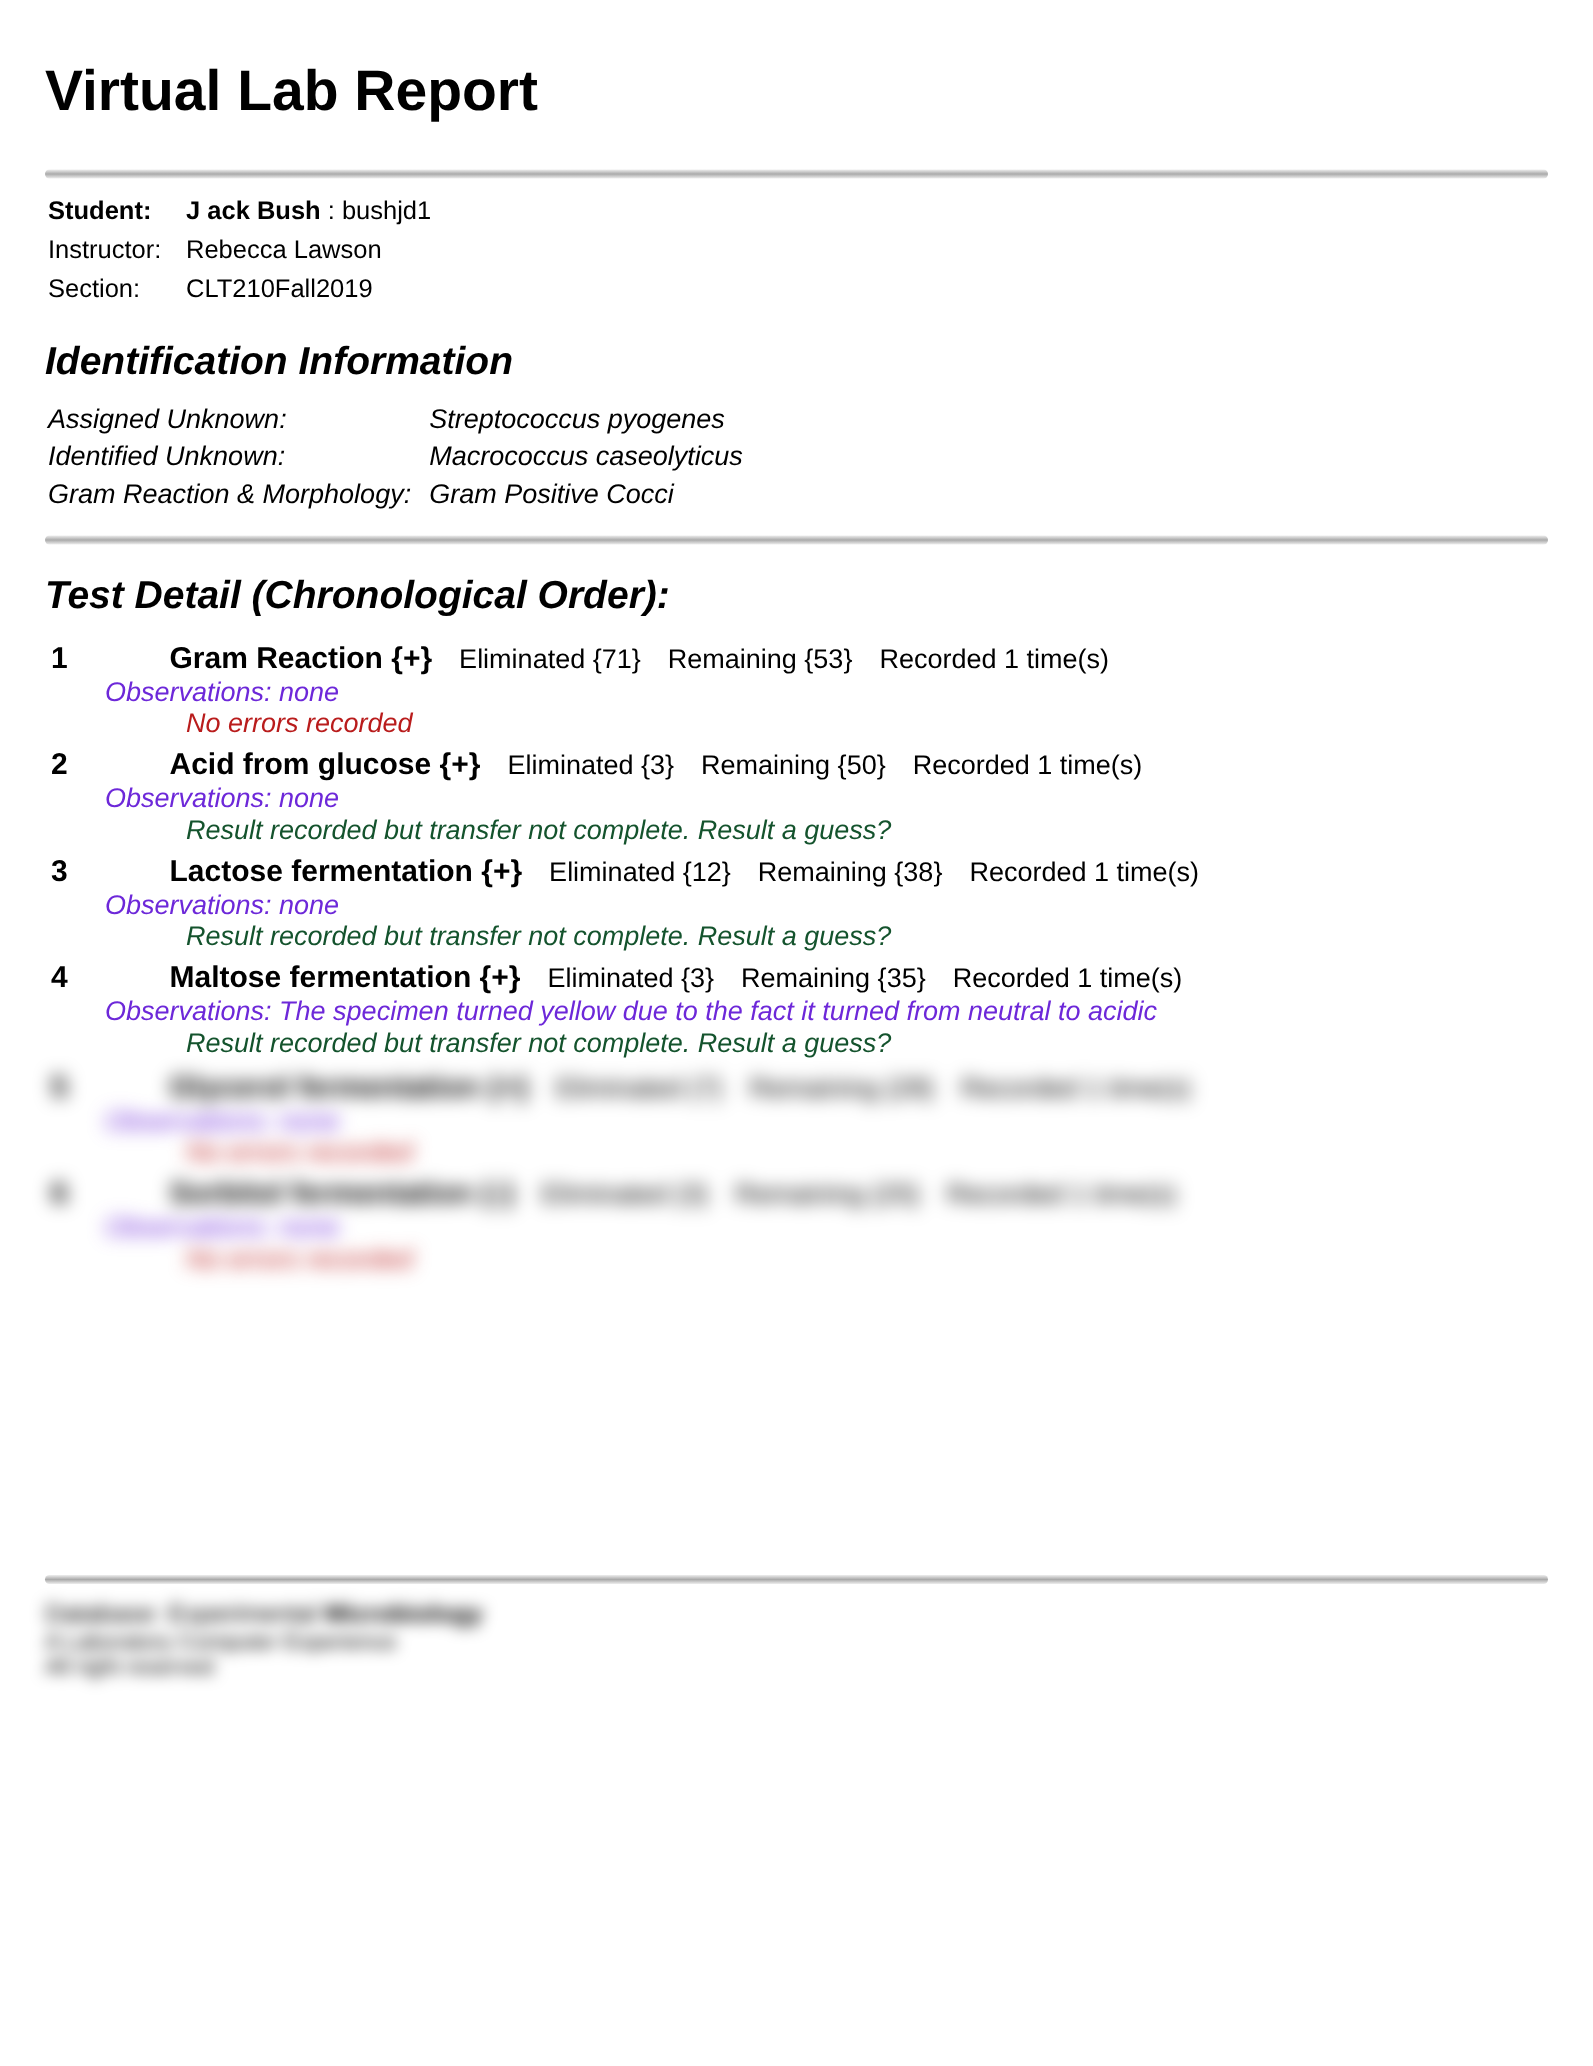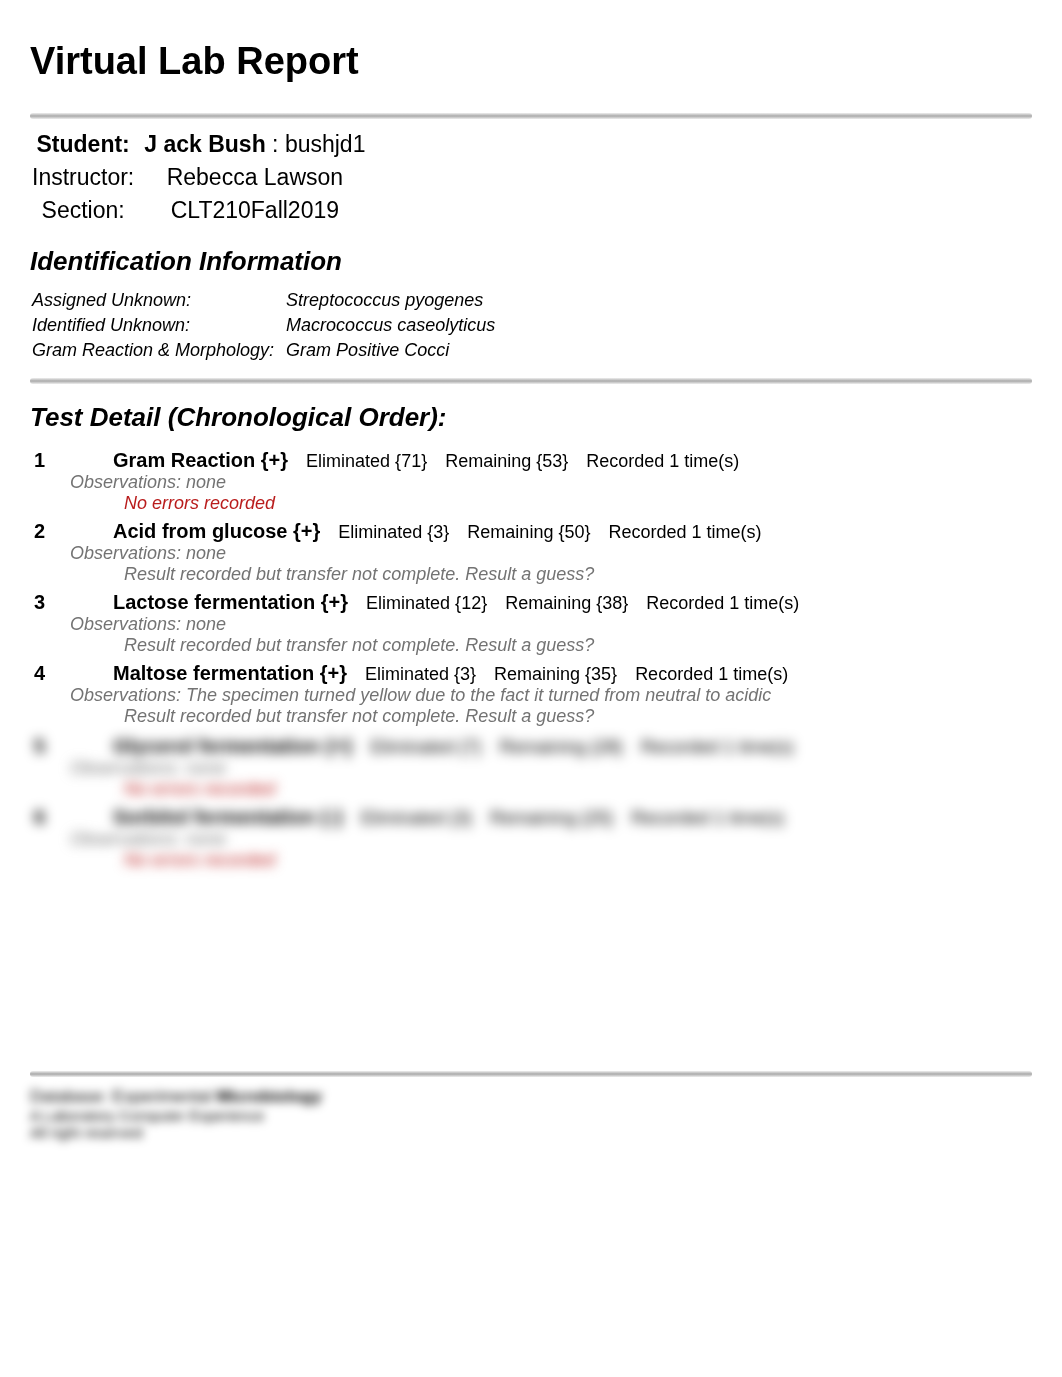--- a/index.html
+++ b/index.html
@@ -25,23 +25,22 @@
       background: linear-gradient(to bottom, #eee, #aaa, #eee);
       border-radius: 3px;
       margin: 6px 0;
     }
     .info-table {
       margin-top: 8px;
       margin-bottom: 12px;
     }
     .info-table td {
       padding: 2px 8px 2px 0;
-      font-size: 23px;
+      font-size: 17px;
       vertical-align: top;
-      text-align: center;
     }
     .info-table .label {
       min-width: 90px;
     }
     .student-row .label { font-weight: bold; }
     .student-name { font-weight: bold; }
     .section-heading {
       font-size: 26px;
       font-weight: bold;
       margin: 18px 0 10px 0;
@@ -78,29 +77,29 @@
       font-weight: bold;
       margin-left: 43px;
     }
     .test-stat {
       font-size: 18px;
     }
     .test-obs {
       margin-left: 36px;
       font-style: italic;
       font-size: 18px;
-      color: #737373;
+      color: #6d28d9;
     }
     .test-msg {
       margin-left: 90px;
       font-style: italic;
       font-size: 18px;
     }
     .msg-blue { color: #b91c1c; }
-    .msg-red { color: #737373; }
+    .msg-red { color: #14532d; }
     .blurred-section {
       filter: blur(6px);
       margin-top: 8px;
     }
     .footer {
       margin-top: 200px;
     }
     .footer-content {
       filter: blur(5px);
       margin-top: 10px;

